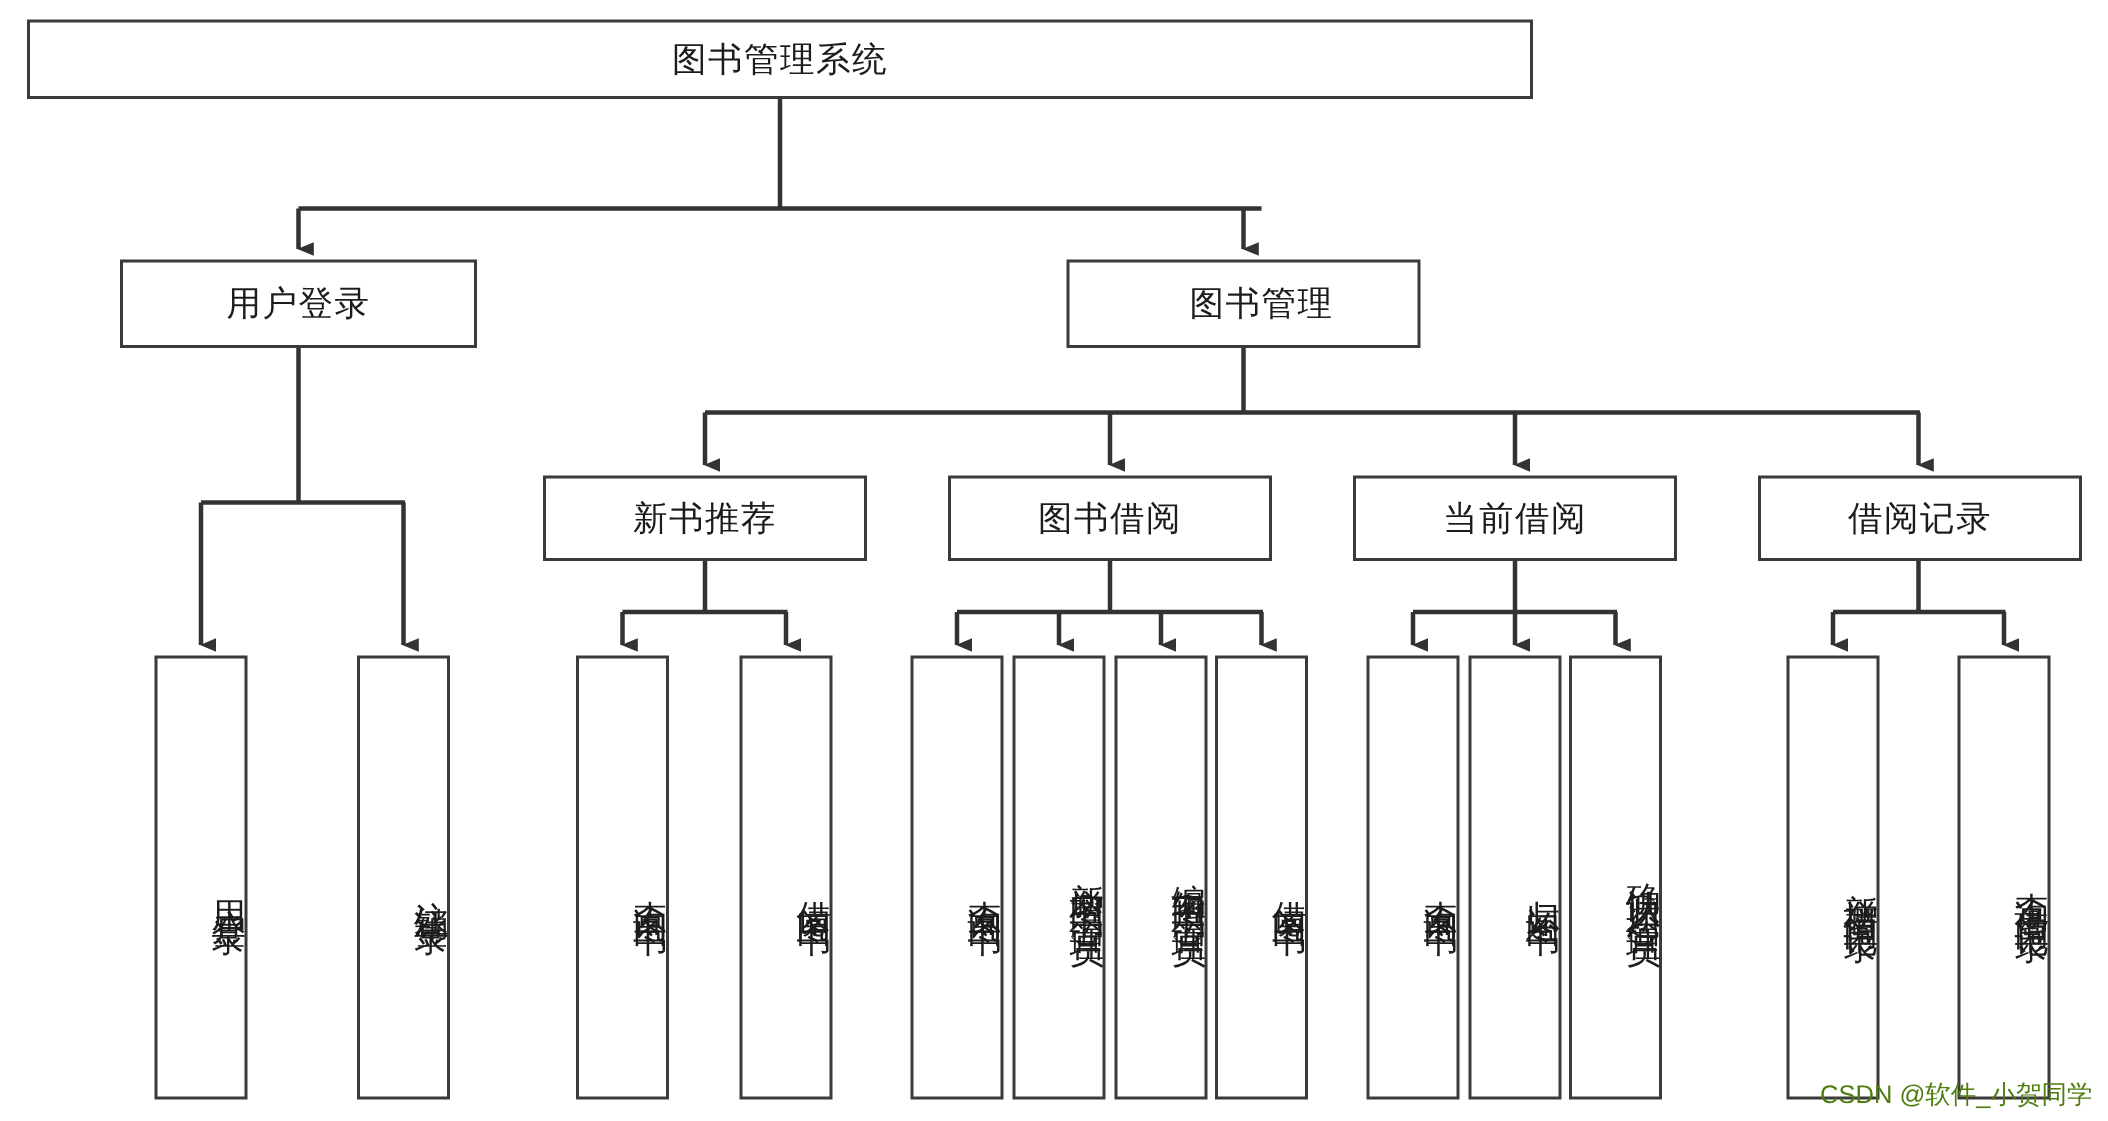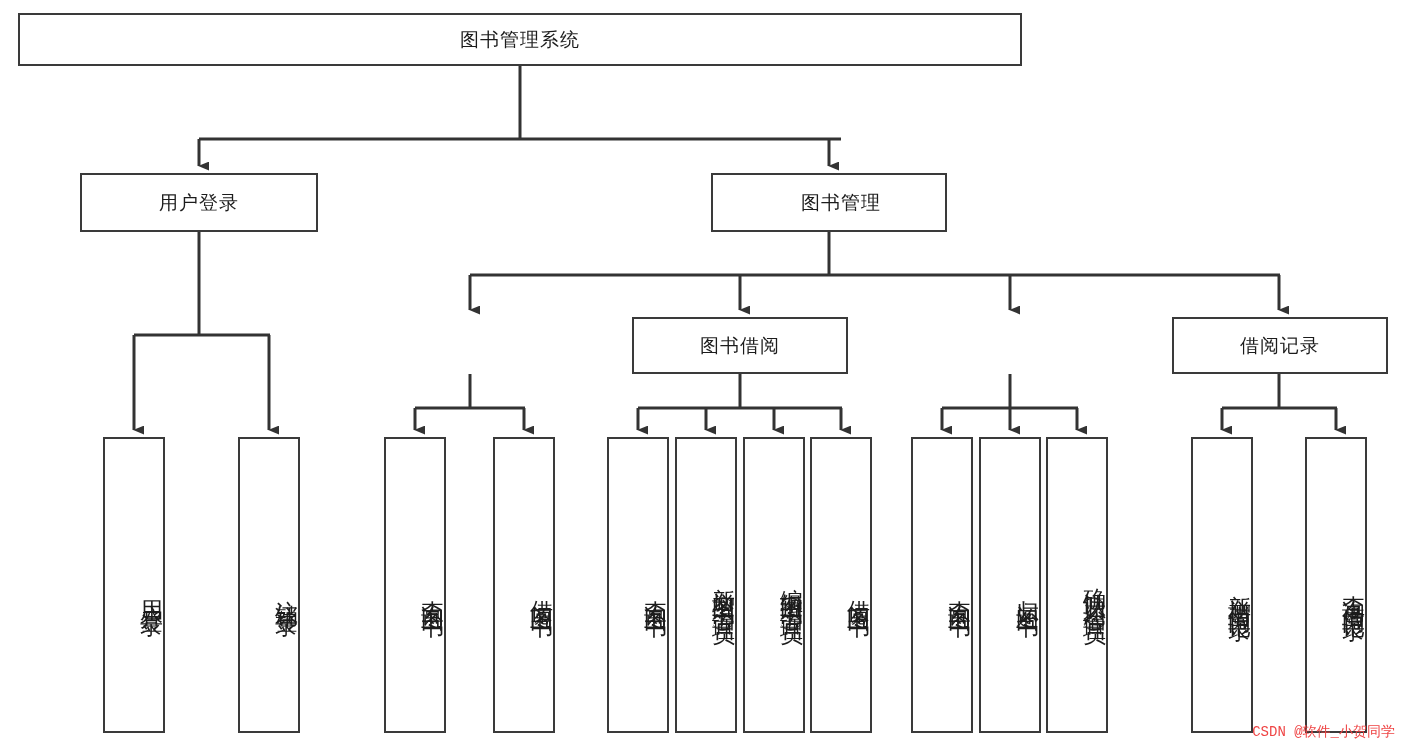--- a/index.html
+++ b/index.html
@@ -9,40 +9,40 @@
   .node{
     position:absolute;
     box-sizing:border-box;
     border:2.5px solid #3a3a3a;
     background:#ffffff;
     display:flex;
     align-items:center;
     justify-content:center;
     color:#1c1c1c;
   }
-  .node.h{font-size:19px;letter-spacing:1px;}
+  .node.h{font-size:23px;letter-spacing:1px;}
   .node.leaf{
     writing-mode:vertical-rl;
     text-orientation:upright;
     align-items:flex-start;
     justify-content:center;
     padding-top:14px;
     font-size:23px;
     letter-spacing:5px;
     line-height:1;
   }
   .node.leaf span{writing-mode:vertical-rl;text-orientation:upright;display:block;}
   #watermark{
     position:absolute;
     right:10px;
     bottom:6px;
-    font-size:14px;
-    color:#ef4444;
+    font-size:17px;
+    color:#4d7c0f;
     white-space:nowrap;
-    font-family:Liberation Mono, monospace;
+    font-family:Liberation Sans, sans-serif;
     pointer-events:none;
   }
 </style>
 </head>
 <body>
 
 <div id="stage">
 
   <svg id="edges" viewBox="0 0 1405 747">
     <defs>
@@ -98,22 +98,28 @@
     <span>图书管理系统</span>
   </div>
 
   <div class="node h" style="left:80px;top:173px;width:238px;height:59px;">
     <span>用户登录</span>
   </div>
   <div class="node h" style="left:711px;top:173px;width:236px;height:59px;padding-left:24px;">
     <span>图书管理</span>
   </div>
 
+  <div class="node h" style="left:362px;top:317px;width:216px;height:57px;">
+    <span>新书推荐</span>
+  </div>
   <div class="node h" style="left:632px;top:317px;width:216px;height:57px;font-family:Liberation Mono, monospace;">
     <span>图书借阅</span>
+  </div>
+  <div class="node h" style="left:902px;top:317px;width:216px;height:57px;">
+    <span>当前借阅</span>
   </div>
   <div class="node h" style="left:1172px;top:317px;width:216px;height:57px;">
     <span>借阅记录</span>
   </div>
 
   <div class="node leaf" style="left:103px;top:437px;width:62px;height:296px;">
     <span>用户登录</span>
   </div>
   <div class="node leaf" style="left:238px;top:437px;width:62px;height:296px;">
     <span>注销登录</span>

